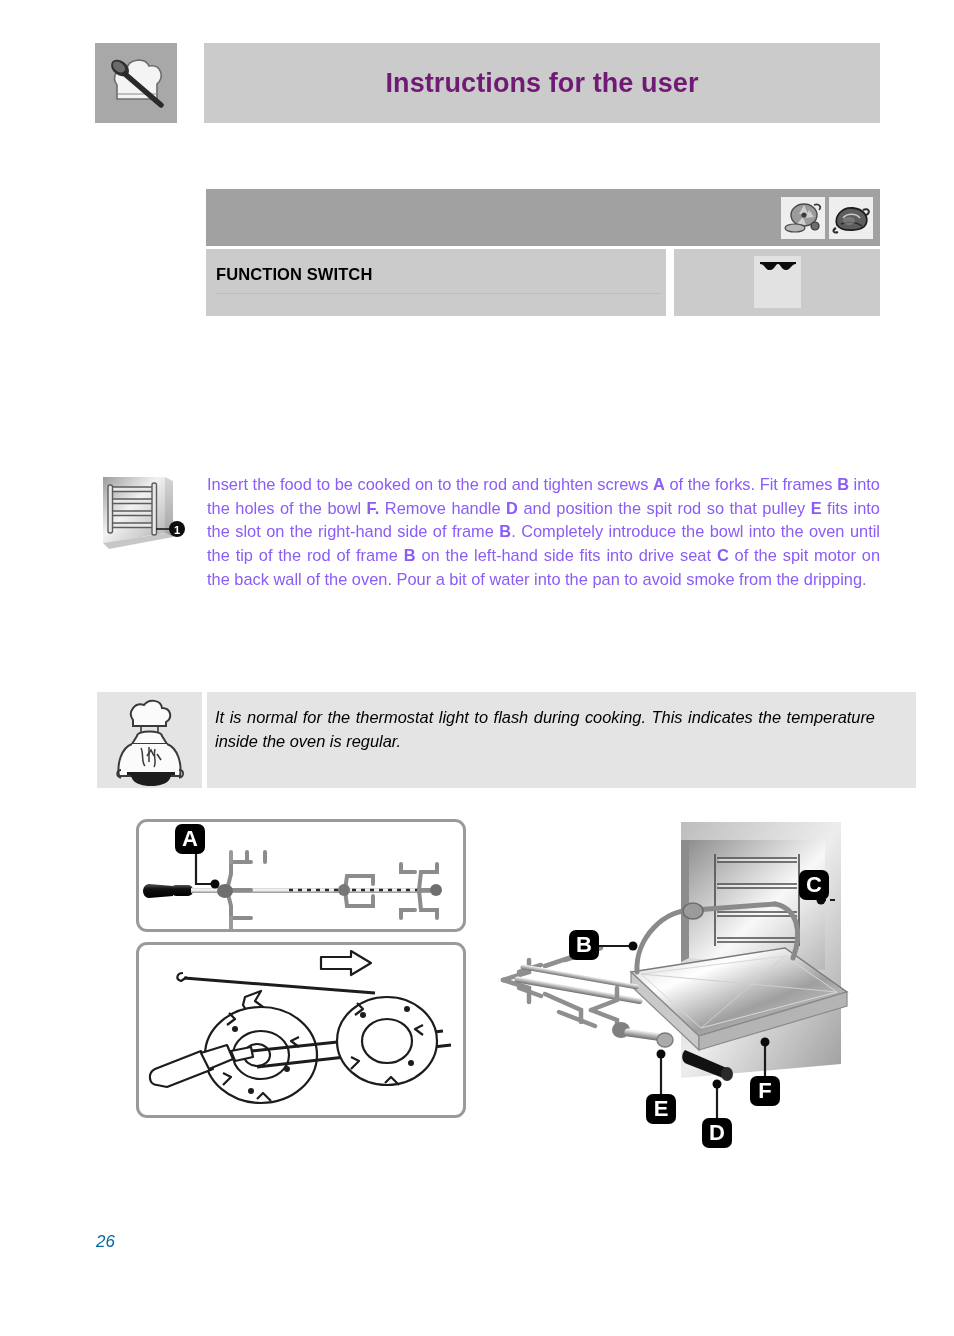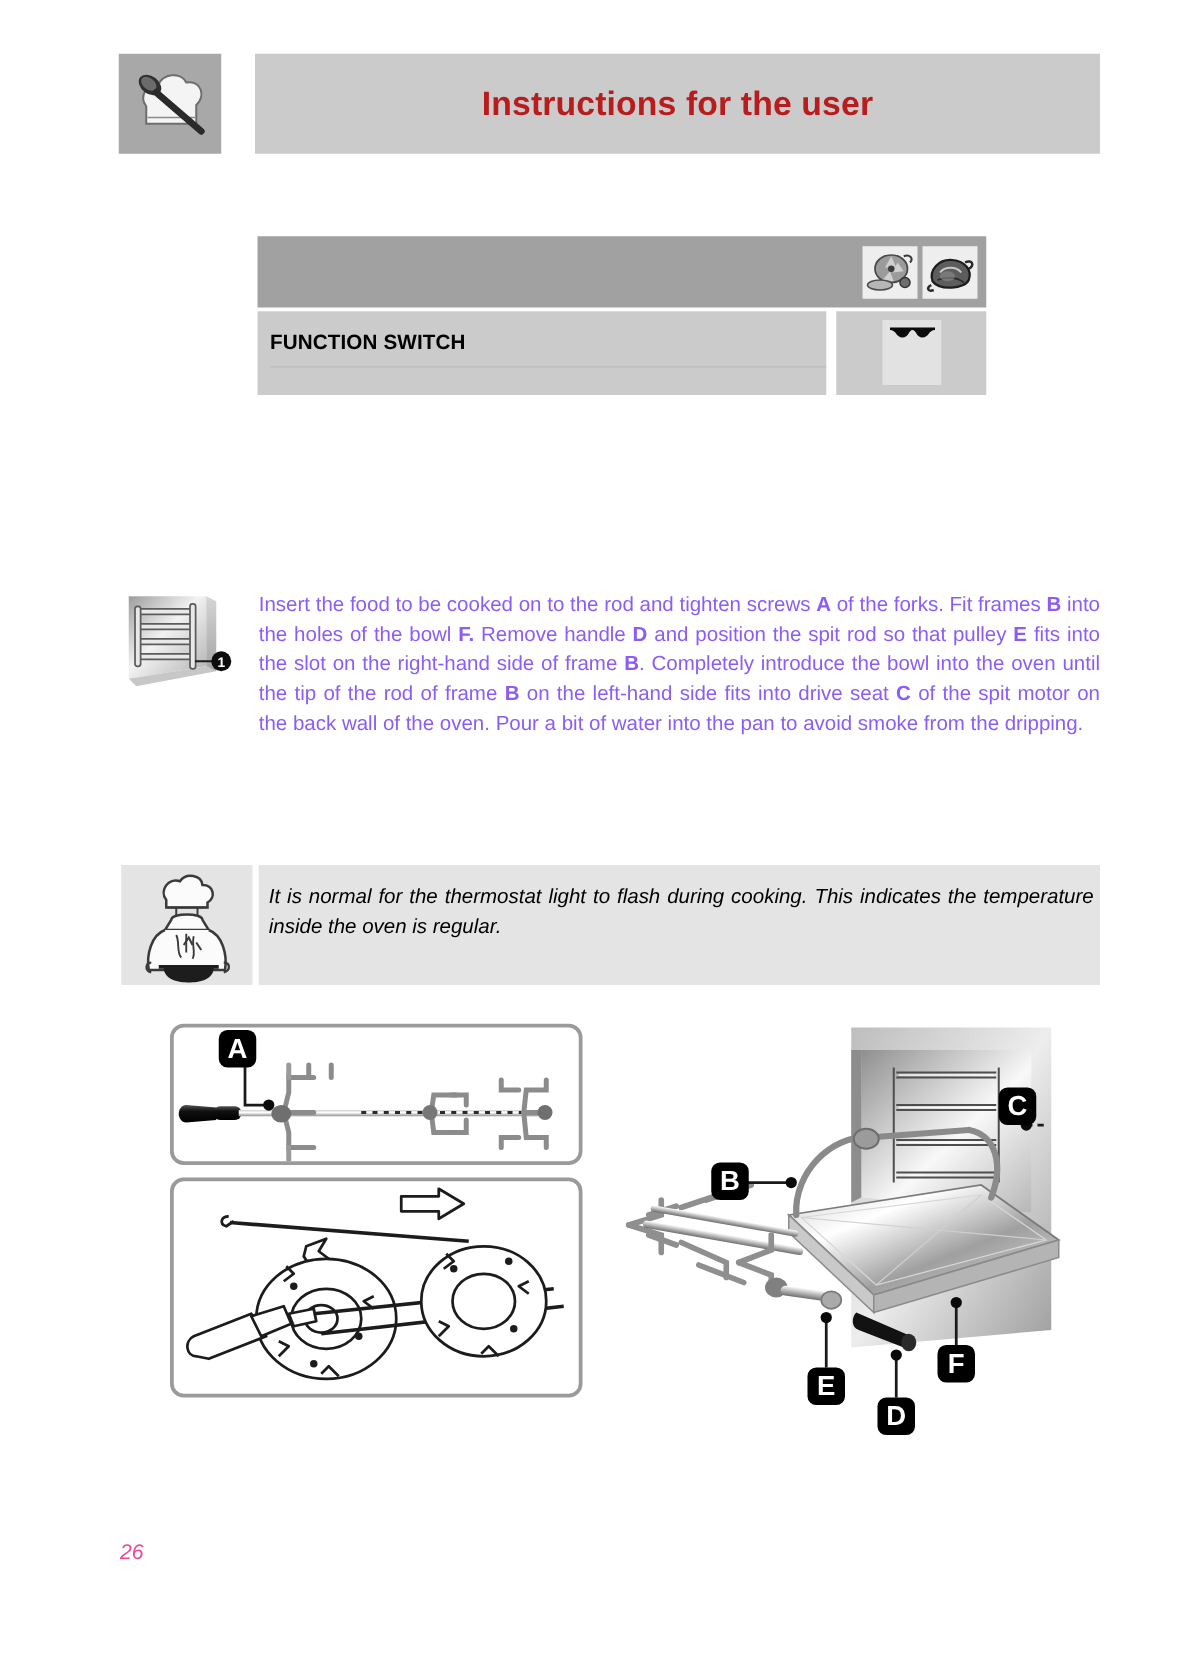--- a/index.html
+++ b/index.html
@@ -41,29 +41,29 @@
     height: 80px;
     background: #cbcbcb;
     display: flex;
     align-items: center;
     justify-content: center;
   }
   .header-title {
     font-size: 27px;
     font-weight: bold;
     letter-spacing: 0.1px;
-    color: #b91c1c;
+    color: #701a75;
   }
 
   
   .spec-table {
     position: absolute;
     left: 206px;
     top: 189px;
-    width: 583px;
+    width: 674px;
   }
   .spec-head {
     height: 57px;
     background: #a1a1a1;
     position: relative;
   }
   .spec-head-icons {
     position: absolute;
     right: 7px;
     top: 8px;
@@ -172,20 +172,21 @@
     background: #e4e4e4;
     overflow: hidden;
   }
   .note-box {
     position: absolute;
     left: 207px;
     top: 692px;
     width: 673px;
     height: 96px;
     background: #e4e4e4;
+    padding-left: 36px;
   }
   .note-text {
     position: absolute;
     left: 8px;
     top: 13px;
     width: 660px;
     font-size: 16.4px;
     line-height: 24px;
     font-style: italic;
     text-align: justify;
@@ -224,21 +225,21 @@
     line-height: 1;
     z-index: 6;
   }
 
   .page-number {
     position: absolute;
     left: 96px;
     top: 1232px;
     font-size: 17px;
     font-style: italic;
-    color: #ec4899;
+    color: #0369a1;
   }
 </style>
 </head>
 <body>
 
 <div class="header">
   <div class="header-logo">
     <svg width="82" height="80" viewBox="0 0 82 80">
       <g>
         <path d="M22 42 C16 34,22 24,32 25 C34 16,50 14,54 23 C66 21,70 34,62 41 L62 56 L22 56 Z" fill="#f4f4f4" stroke="#6d6d6d" stroke-width="1.6"></path>

